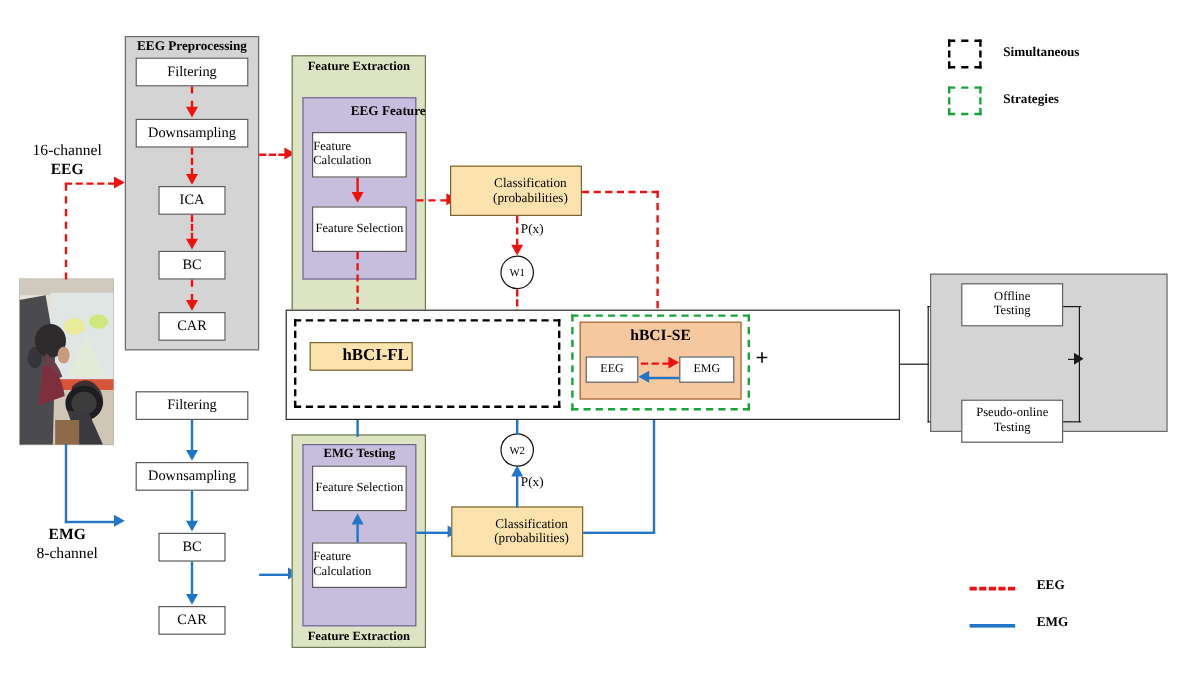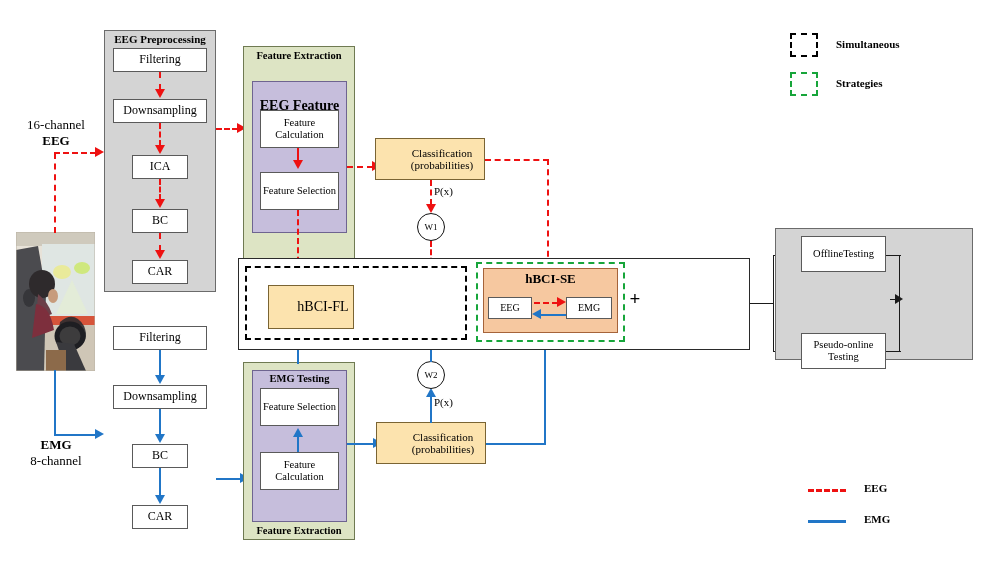--- a/index.html
+++ b/index.html
@@ -15,21 +15,21 @@
   .panel-purple{background:#c6bedc;border:1.5px solid #6e6490;}
   .panel-white{background:#ffffff;border:1.5px solid #5a5a5a;}
   .panel-plain{background:#ffffff;border:1.6px solid #2a2a2a;}
   .box-yellow{background:#fce3ae;border:1.5px solid #7a6433;padding-left:24px;}
   .box-blue{background:#9fd0de;border:1.5px solid #3f6f7c;}
   .box-orange{background:#f6c8a0;border:1.5px solid #a5633a;}
 
   .ttl{font-weight:bold;text-align:center;width:100%;}
 
   .ctext{display:flex;align-items:center;justify-content:center;
-         text-align:center;line-height:1.12;}
+         text-align:left;line-height:1.12;}
 
   .dash-black{border:2.2px dashed #000;}
   .dash-green{border:2.2px dashed #17a53a;}
 
   
   .vline-red{position:absolute;border-left:2.4px dashed #ee1111;}
   .hline-red{position:absolute;border-top:2.4px dashed #ee1111;}
   .vline-blue{position:absolute;border-left:2.4px solid #2176c7;}
   .hline-blue{position:absolute;border-top:2.4px solid #2176c7;}
   .vline-black{position:absolute;border-left:1.6px solid #1a1a1a;}
@@ -127,21 +127,21 @@
   <div class="vline-red" style="left:159px;top:233px;height:18px;"></div>
   <div class="arr arr-d-red" style="left:155px;top:250px;"></div>
 
   <div class="hline-red" style="left:216px;top:128px;width:22px;"></div>
   <div class="arr arr-r-red" style="left:237px;top:123px;"></div>
 
   <div class="abs panel-green" style="left:243px;top:46px;width:112px;height:224px;">
     <div class="ttl" style="font-size:10.5px;margin-top:3px;">Feature Extraction</div>
   </div>
   <div class="abs panel-purple" style="left:252px;top:81px;width:95px;height:152px;">
-    <div class="ttl" style="font-size:14px;margin-top:16px;">EEG Feature</div>
+    <div class="ttl" style="font-size:11px;margin-top:5px;padding-left:24px;">EEG Feature</div>
   </div>
   <div class="abs panel-white ctext" style="left:260px;top:110px;width:79px;height:38px;font-size:10.5px;">
       <span>Feature Calculation</span>
     </div>
   <div class="abs panel-white ctext" style="left:260px;top:172px;width:79px;height:38px;font-size:10.5px;">
       <span>Feature Selection</span>
     </div>
   <div class="vline-red" style="left:297px;top:148px;height:12px;"></div>
   <div class="arr arr-d-red" style="left:293px;top:160px;"></div>
 
@@ -225,21 +225,21 @@
   <div class="vline-blue" style="left:430px;top:318px;height:44px;"></div>
   <div class="arr arr-u-blue" style="left:426px;top:310px;"></div>
 
   <div class="hline-blue" style="left:486px;top:443px;width:60px;"></div>
   <div class="vline-blue" style="left:544px;top:336px;height:108px;"></div>
   <div class="arr arr-u-blue" style="left:540px;top:327px;"></div>
 
   <div class="abs panel-plain" style="left:238px;top:258px;width:512px;height:92px;"></div>
 
   <div class="abs dash-black" style="left:245px;top:266px;width:222px;height:74px;"></div>
-  <div class="abs box-yellow ctext" style="left:268px;top:285px;width:86px;height:44px;font-size:14px;font-weight:normal;">
+  <div class="abs box-yellow ctext" style="left:258px;top:285px;width:86px;height:24px;font-size:14px;font-weight:bold;">
       <span>hBCI-FL</span>
     </div>
 
   <div class="abs dash-green" style="left:476px;top:262px;width:149px;height:80px;"></div>
   <div class="abs box-orange" style="left:483px;top:268px;width:135px;height:65px;">
     <div class="ttl" style="font-size:13px;margin-top:2px;">hBCI-SE</div>
   </div>
   <div class="abs panel-white ctext" style="left:488px;top:297px;width:44px;height:22px;font-size:10px;">
       <span>EEG</span>
     </div>
@@ -255,21 +255,21 @@
 
 
   <div class="hline-black" style="left:750px;top:303px;width:24px;"></div>
   <div class="vline-black" style="left:773px;top:255px;height:97px;"></div>
   <div class="hline-black" style="left:773px;top:255px;width:23px;"></div>
   <div class="arr arr-r-black" style="left:794px;top:250px;"></div>
   <div class="hline-black" style="left:773px;top:351px;width:23px;"></div>
   <div class="arr arr-r-black" style="left:794px;top:346px;"></div>
 
   <div class="abs panel-gray" style="left:775px;top:228px;width:198px;height:132px;"></div>
-  <div class="abs panel-white ctext" style="left:801px;top:236px;width:85px;height:36px;font-size:10.5px;flex-direction:row;">
+  <div class="abs panel-white ctext" style="left:801px;top:236px;width:85px;height:36px;font-size:10.5px;flex-direction:column;">
     <span>Offline</span>
     <span>Testing</span>
   </div>
   <div class="abs panel-white ctext" style="left:801px;top:333px;width:85px;height:36px;font-size:10.5px;flex-direction:column;">
     <span>Pseudo-online</span>
     <span>Testing</span>
   </div>
 
   <div class="hline-black" style="left:886px;top:255px;width:15px;"></div>
   <div class="vline-black" style="left:899px;top:255px;height:97px;"></div>

